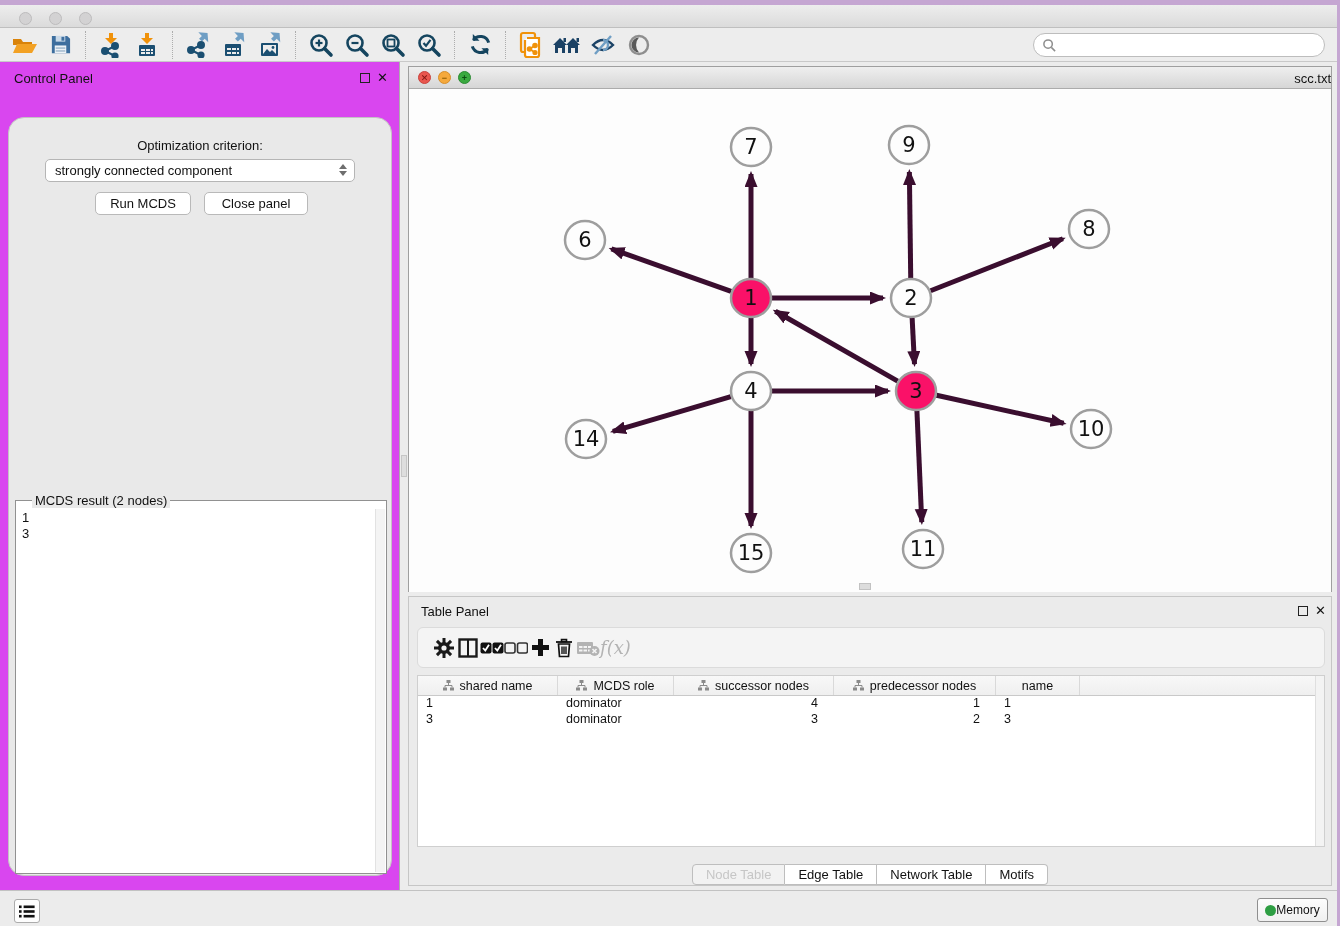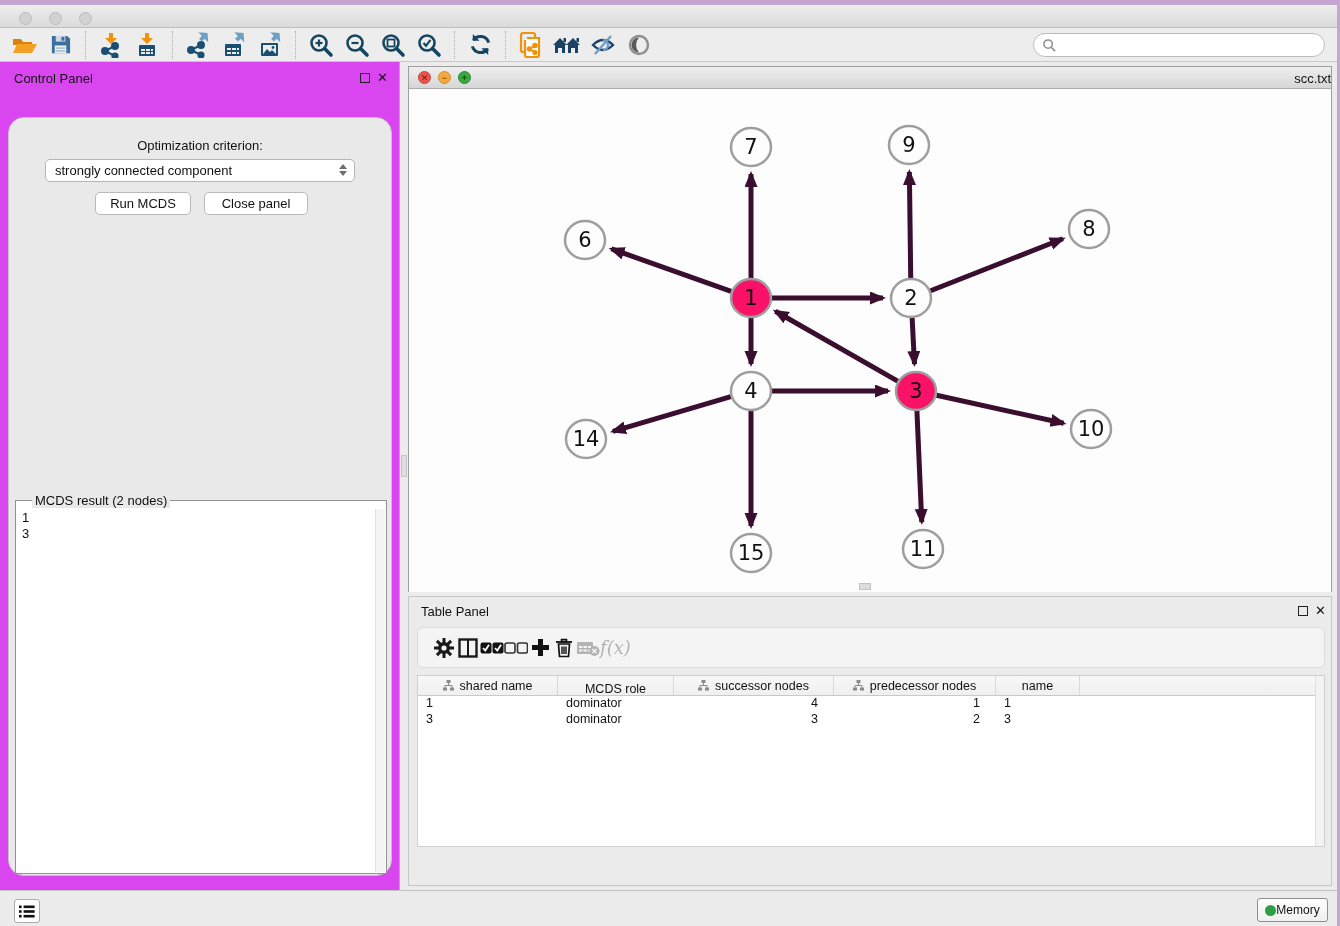--- a/index.html
+++ b/index.html
@@ -454,21 +454,21 @@
           <svg width="11" height="11" viewBox="0 0 11 11">
             <g fill="#8A8A8A">
               <rect x="3.5" y="0" width="4" height="3"></rect>
               <rect x="0" y="7.5" width="4" height="3"></rect>
               <rect x="7" y="7.5" width="4" height="3"></rect>
             </g>
             <path d="M5.5,3 v2.5 M2,7.5 v-2 h7 v2" fill="none" stroke="#8A8A8A" stroke-width="1"></path>
           </svg>
           <span>shared name</span>
         </div>
-        <div class="th" style="width: 116px; flex-direction: column;">
+        <div class="th" style="width: 116px;">
           <svg width="11" height="11" viewBox="0 0 11 11">
             <g fill="#8A8A8A">
               <rect x="3.5" y="0" width="4" height="3"></rect>
               <rect x="0" y="7.5" width="4" height="3"></rect>
               <rect x="7" y="7.5" width="4" height="3"></rect>
             </g>
             <path d="M5.5,3 v2.5 M2,7.5 v-2 h7 v2" fill="none" stroke="#8A8A8A" stroke-width="1"></path>
           </svg>
           <span>MCDS role</span>
         </div>
@@ -510,20 +510,26 @@
           <div class="td" style="width: 140px; text-align: left; padding: 0px 0px 0px 8px;">3</div>
           <div class="td" style="width: 116px; text-align: left; padding: 0px 0px 0px 8px;">dominator</div>
           <div class="td" style="width: 160px; text-align: right; padding: 0px 16px 0px 0px;">3</div>
           <div class="td" style="width: 162px; text-align: right; padding: 0px 16px 0px 0px;">2</div>
           <div class="td" style="width: 84px; text-align: left; padding: 0px 0px 0px 8px;">3</div>
         </div>
       </div>
     <div class="tp-vscroll"></div>
   </div>
 
+  <div class="tp-tabs" id="tp-tabs">
+      <div class="seg active">Node Table</div>
+      <div class="seg">Edge Table</div>
+      <div class="seg">Network Table</div>
+      <div class="seg">Motifs</div>
+    </div>
 </div>
 
 <div class="statusbar">
   <div class="list-btn">
     <svg width="16" height="13" viewBox="0 0 16 13">
       <g fill="#111">
         <rect x="0" y="0.5" width="2.6" height="2.6"></rect>
           <rect x="4.6" y="0.5" width="11" height="2.6"></rect>
         <rect x="0" y="5.2" width="2.6" height="2.6"></rect>
           <rect x="4.6" y="5.2" width="11" height="2.6"></rect>

